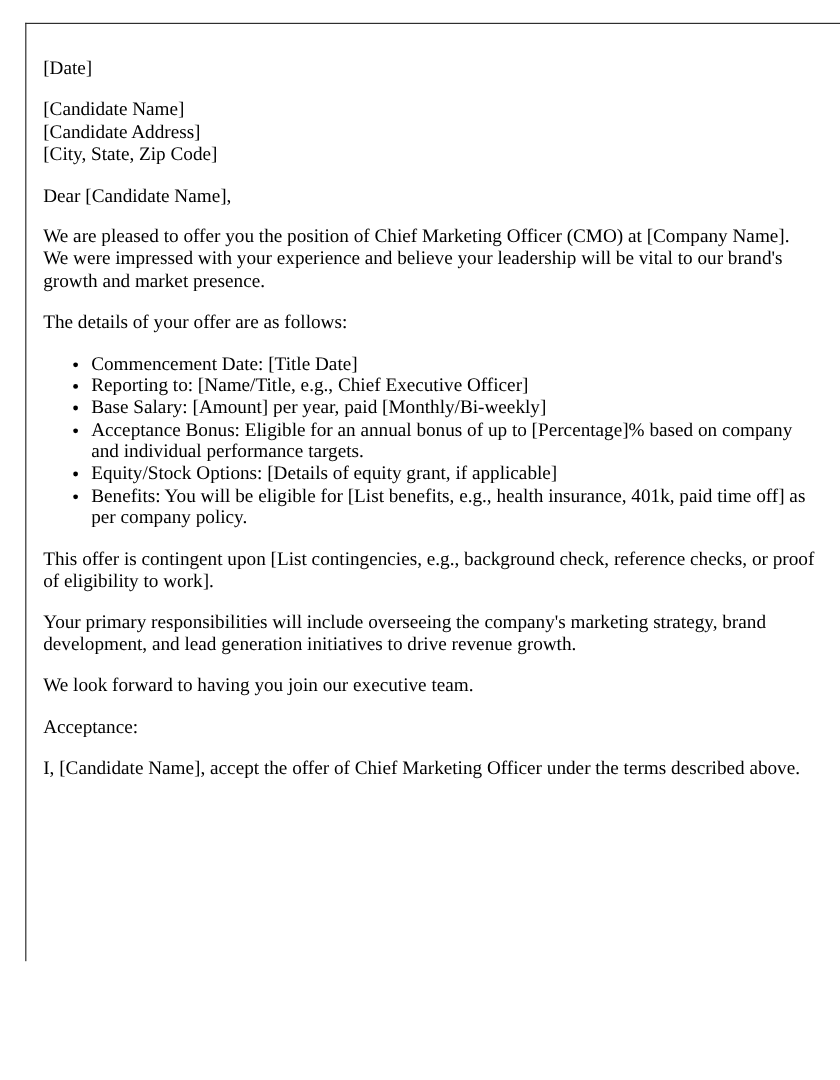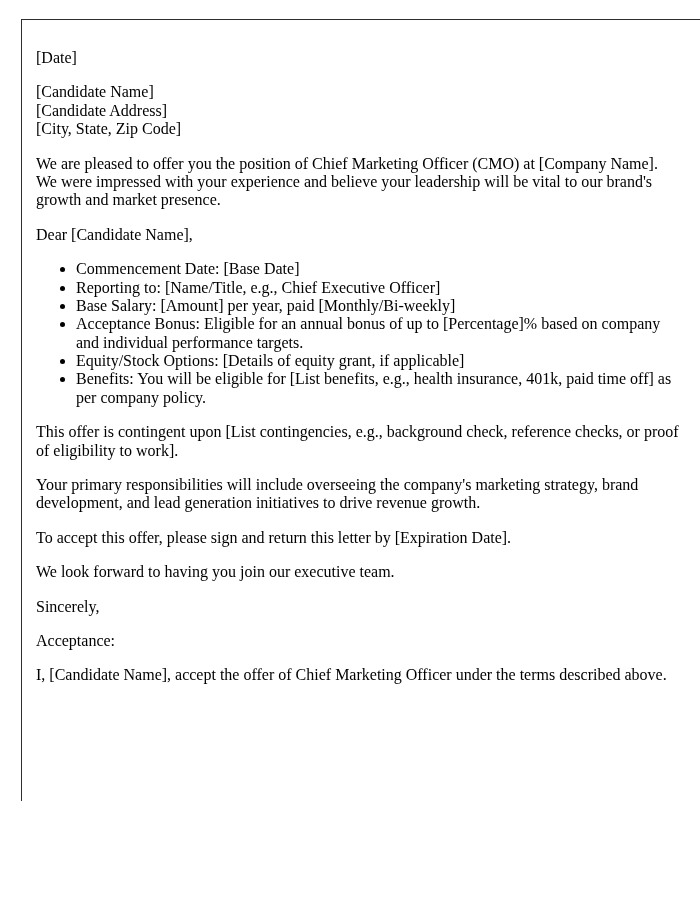--- a/index.html
+++ b/index.html
@@ -49,42 +49,41 @@
 <div class="letter-box">
 
   <p>[Date]</p>
 
   <p>
     <span>[Candidate Name]</span><br>
     <span>[Candidate Address]</span><br>
     <span>[City, State, Zip Code]</span>
   </p>
 
+  <p>Dear [Candidate Name],</p>
+
   <p>We are pleased to offer you the position of Chief Marketing Officer (CMO) at [Company Name]. We were impressed with your experience and believe your leadership will be vital to our brand's growth and market presence.</p>
 
-  <p>Dear [Candidate Name],</p>
-
+  <p>The details of your offer are as follows:</p>
 
   <ul>
-    <li><b>Commencement Date:</b><span> [Base Date]</span></li>
+    <li><b>Commencement Date:</b><span> [Title Date]</span></li>
     <li><b>Reporting to:</b><span> [Name/Title, e.g., Chief Executive Officer]</span></li>
     <li><b>Base Salary:</b><span> [Amount] per year, paid [Monthly/Bi-weekly]</span></li>
     <li><b>Acceptance Bonus:</b><span> Eligible for an annual bonus of up to [Percentage]% based on company and individual performance targets.</span></li>
     <li><b>Equity/Stock Options:</b><span> [Details of equity grant, if applicable]</span></li>
     <li><b>Benefits:</b><span> You will be eligible for [List benefits, e.g., health insurance, 401k, paid time off] as per company policy.</span></li>
   </ul>
 
   <p>This offer is contingent upon [List contingencies, e.g., background check, reference checks, or proof of eligibility to work].</p>
 
   <p>Your primary responsibilities will include overseeing the company's marketing strategy, brand development, and lead generation initiatives to drive revenue growth.</p>
 
-  <p>To accept this offer, please sign and return this letter by [Expiration Date].</p>
 
   <p>We look forward to having you join our executive team.</p>
 
-  <p>Sincerely,</p>
 
 
   <p><b>Acceptance:</b></p>
 
   <p>I, [Candidate Name], accept the offer of Chief Marketing Officer under the terms described above.</p>
 
 </div>
 
 </body></html>

